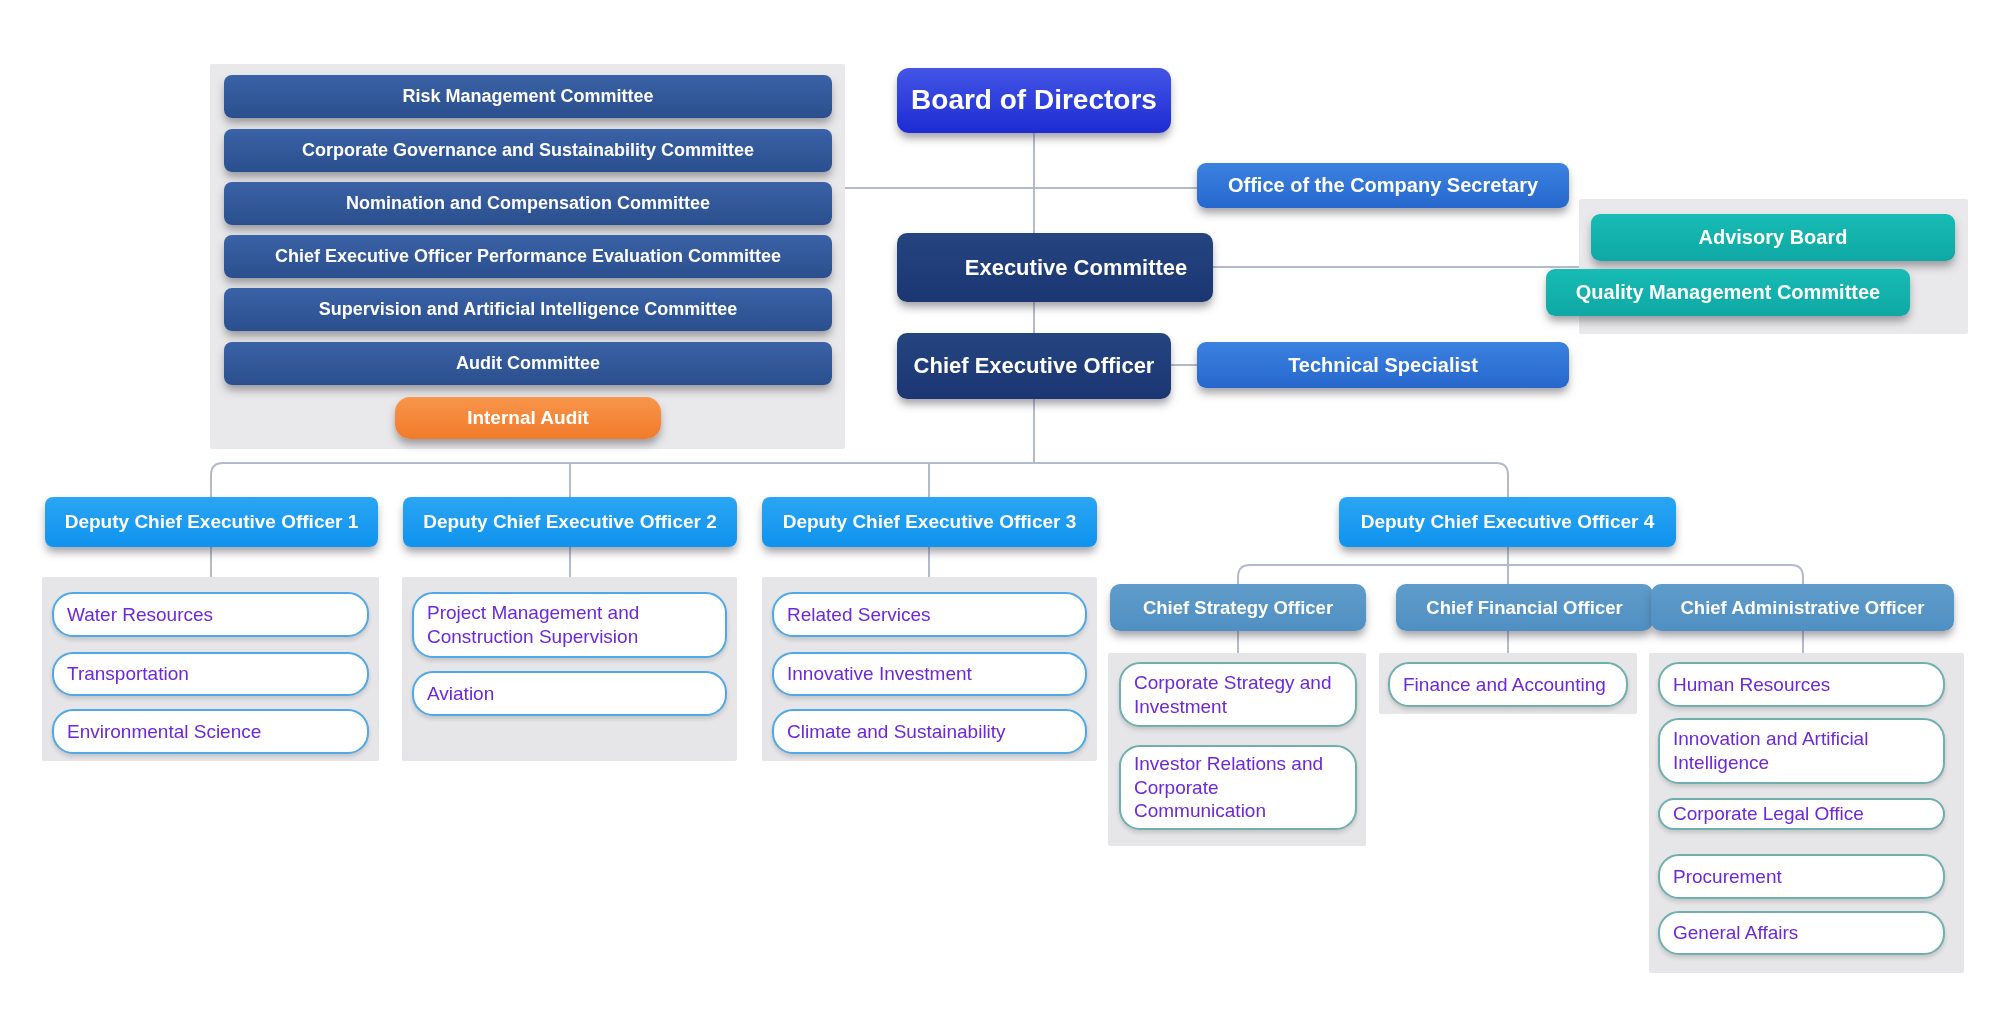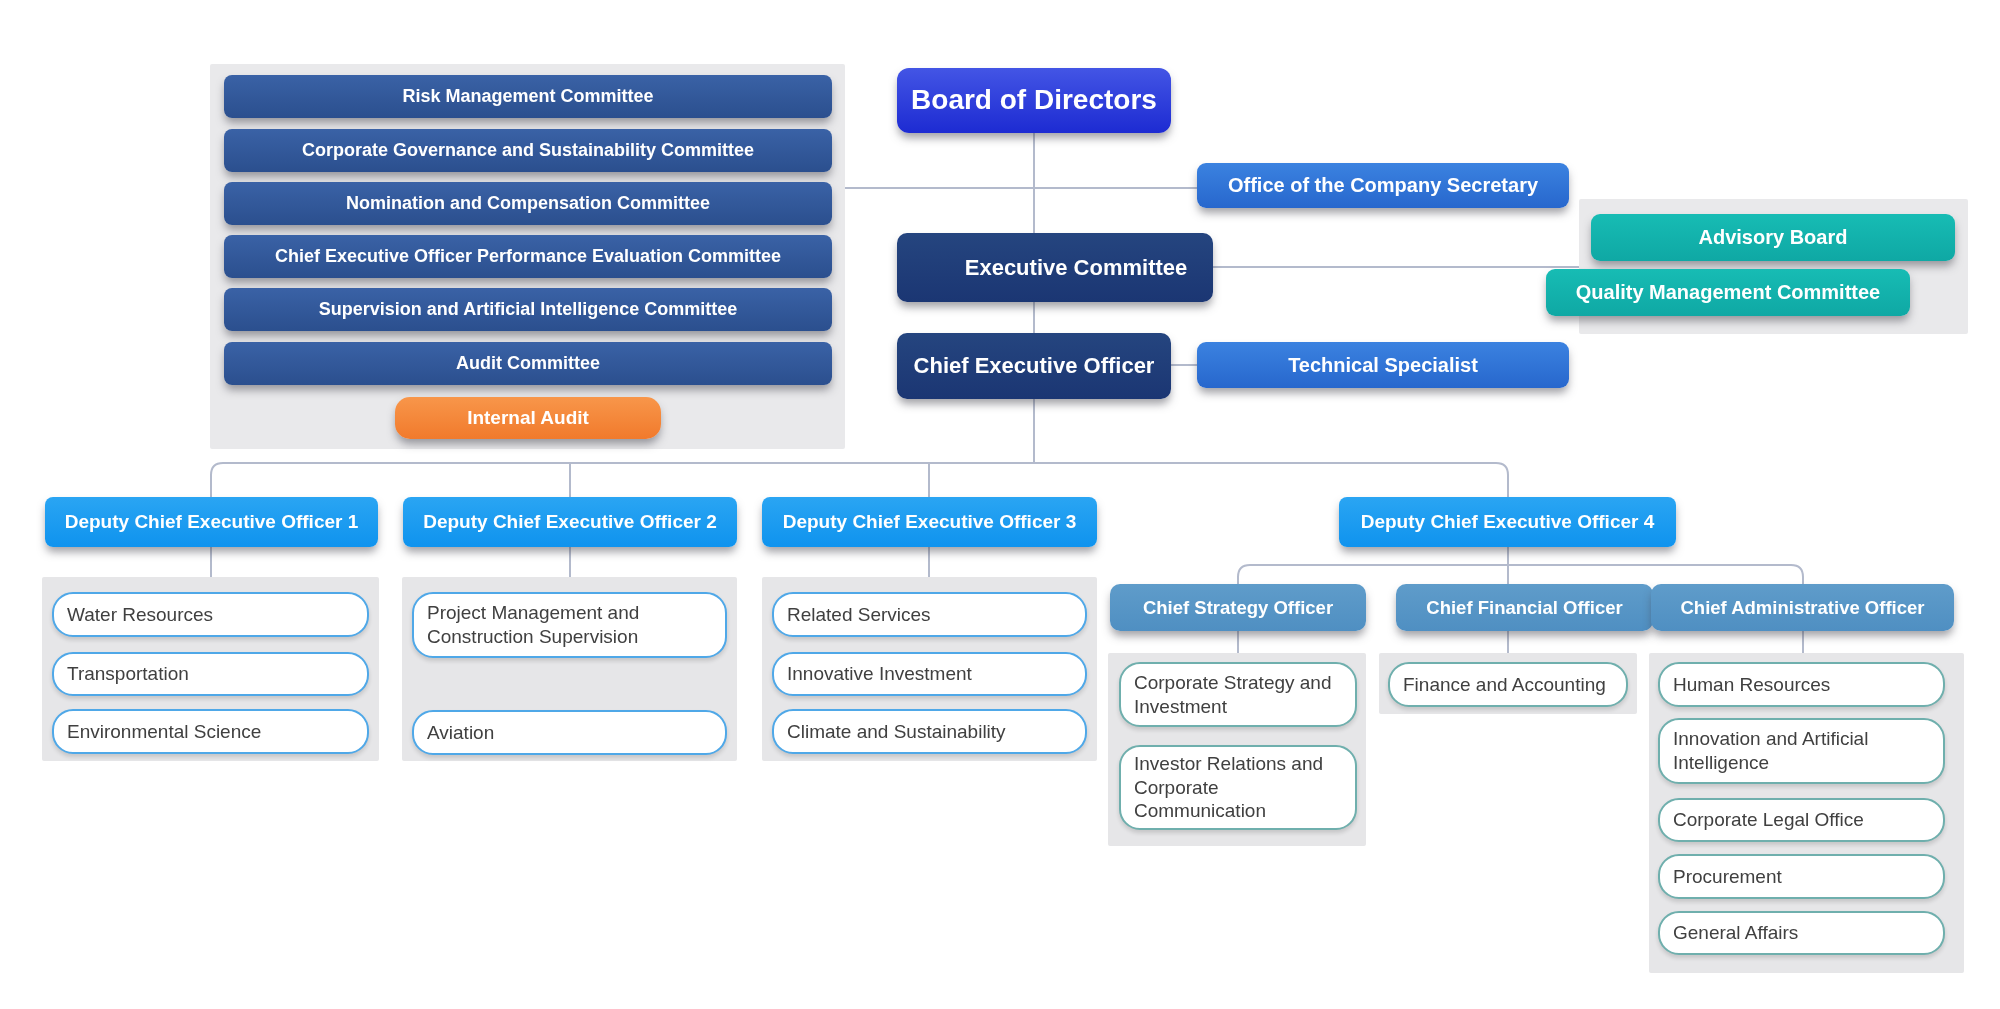--- a/index.html
+++ b/index.html
@@ -17,21 +17,21 @@
   .orange{background:linear-gradient(180deg,#f8964a,#f17a2c);border-radius:15px;font-size:19px;}
   .bod{background:linear-gradient(180deg,#4355e5,#1d2bd2);border-radius:12px;font-size:28px;}
   .navy{background:linear-gradient(180deg,#25457f,#1b3673);border-radius:10px;font-size:22px;}
   .midblue{background:linear-gradient(180deg,#3b82e0,#2767cd);border-radius:9px;font-size:20px;}
   .teal{background:linear-gradient(180deg,#17bcb4,#0fa8a4);border-radius:9px;font-size:20px;}
   .azure{background:linear-gradient(180deg,#2aa5f3,#0f93ee);border-radius:8px;font-size:19px;}
   .steel{background:linear-gradient(180deg,#5f9cca,#4f8fc2);border-radius:10px;font-size:18.5px;}
   .child{
     position:absolute;display:flex;align-items:center;justify-content:flex-start;
     background:#ffffff;border:2px solid #4fa8e8;border-radius:21px;
-    color:#404040;font-size:19px;font-weight:400;text-align:left;line-height:1.25;
+    color:#6d28d9;font-size:19px;font-weight:400;text-align:left;line-height:1.25;
     padding:0 13px;box-sizing:border-box;box-shadow:0 3px 4px rgba(0,0,0,0.14);
   }
   .child.tealborder{border-color:#6fafad;}
   svg.lines{position:absolute;left:0;top:0;pointer-events:none;}
 </style>
 </head>
 <body>
 
 <div id="canvas">
 
@@ -82,38 +82,38 @@
   <div class="box azure" style="left:762px;top:497px;width:335px;height:50px;">Deputy Chief Executive Officer 3</div>
   <div class="box azure" style="left:1339px;top:497px;width:337px;height:50px;">Deputy Chief Executive Officer 4</div>
 
   <div class="panel" style="left:42px;top:577px;width:337px;height:184px;background:#e6e6e8;"></div>
   <div class="child" style="left:52px;top:592px;width:317px;height:45px;">Water Resources</div>
   <div class="child" style="left:52px;top:652px;width:317px;height:44px;">Transportation</div>
   <div class="child" style="left:52px;top:709px;width:317px;height:45px;">Environmental Science</div>
 
   <div class="panel" style="left:402px;top:577px;width:335px;height:184px;background:#e6e6e8;"></div>
   <div class="child" style="left:412px;top:592px;width:315px;height:66px;">Project Management and Construction Supervision</div>
-  <div class="child" style="left:412px;top:671px;width:315px;height:45px;margin-top:39px;">Aviation</div>
+  <div class="child" style="left:412px;top:671px;width:315px;height:45px;">Aviation</div>
 
   <div class="panel" style="left:762px;top:577px;width:335px;height:184px;background:#e6e6e8;"></div>
   <div class="child" style="left:772px;top:592px;width:315px;height:45px;">Related Services</div>
   <div class="child" style="left:772px;top:652px;width:315px;height:44px;">Innovative Investment</div>
   <div class="child" style="left:772px;top:709px;width:315px;height:45px;">Climate and Sustainability</div>
 
   <div class="box steel" style="left:1110px;top:584px;width:256px;height:47px;">Chief Strategy Officer</div>
   <div class="box steel" style="left:1396px;top:584px;width:257px;height:47px;">Chief Financial Officer</div>
   <div class="box steel" style="left:1651px;top:584px;width:303px;height:47px;">Chief Administrative Officer</div>
 
   <div class="panel" style="left:1108px;top:653px;width:258px;height:193px;background:#e6e6e8;"></div>
   <div class="child tealborder" style="left:1119px;top:662px;width:238px;height:65px;">Corporate Strategy and Investment</div>
   <div class="child tealborder" style="left:1119px;top:745px;width:238px;height:85px;">Investor Relations and Corporate Communication</div>
 
   <div class="panel" style="left:1379px;top:653px;width:258px;height:61px;background:#e6e6e8;"></div>
   <div class="child tealborder" style="left:1388px;top:662px;width:240px;height:45px;">Finance and Accounting</div>
 
   <div class="panel" style="left:1649px;top:653px;width:315px;height:320px;background:#e6e6e8;"></div>
   <div class="child tealborder" style="left:1658px;top:662px;width:287px;height:45px;">Human Resources</div>
   <div class="child tealborder" style="left:1658px;top:718px;width:287px;height:66px;">Innovation and  Artificial Intelligence</div>
-  <div class="child tealborder" style="left:1658px;top:798px;width:287px;height:44px;">Corporate Legal Office</div>
+  <div class="child tealborder" style="left:1658px;top:798px;width:287px;height:32px;">Corporate Legal Office</div>
   <div class="child tealborder" style="left:1658px;top:854px;width:287px;height:45px;">Procurement</div>
   <div class="child tealborder" style="left:1658px;top:911px;width:287px;height:44px;">General Affairs</div>
 
 </div>
 
 </body></html>

